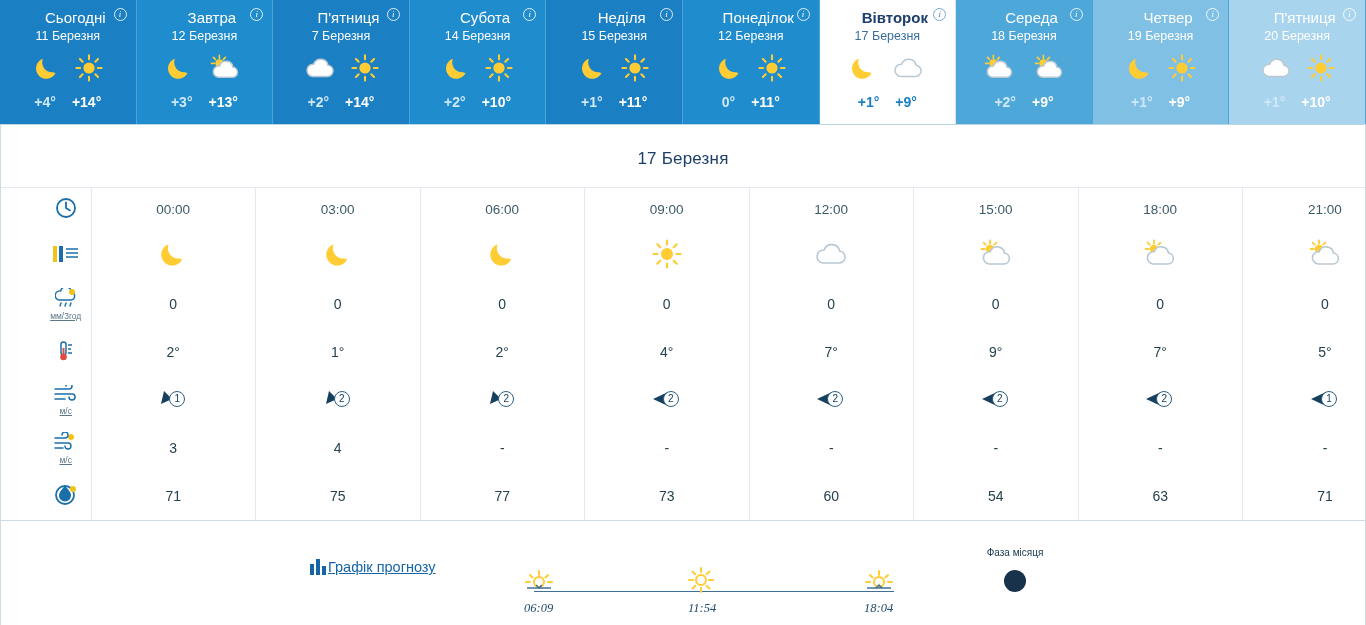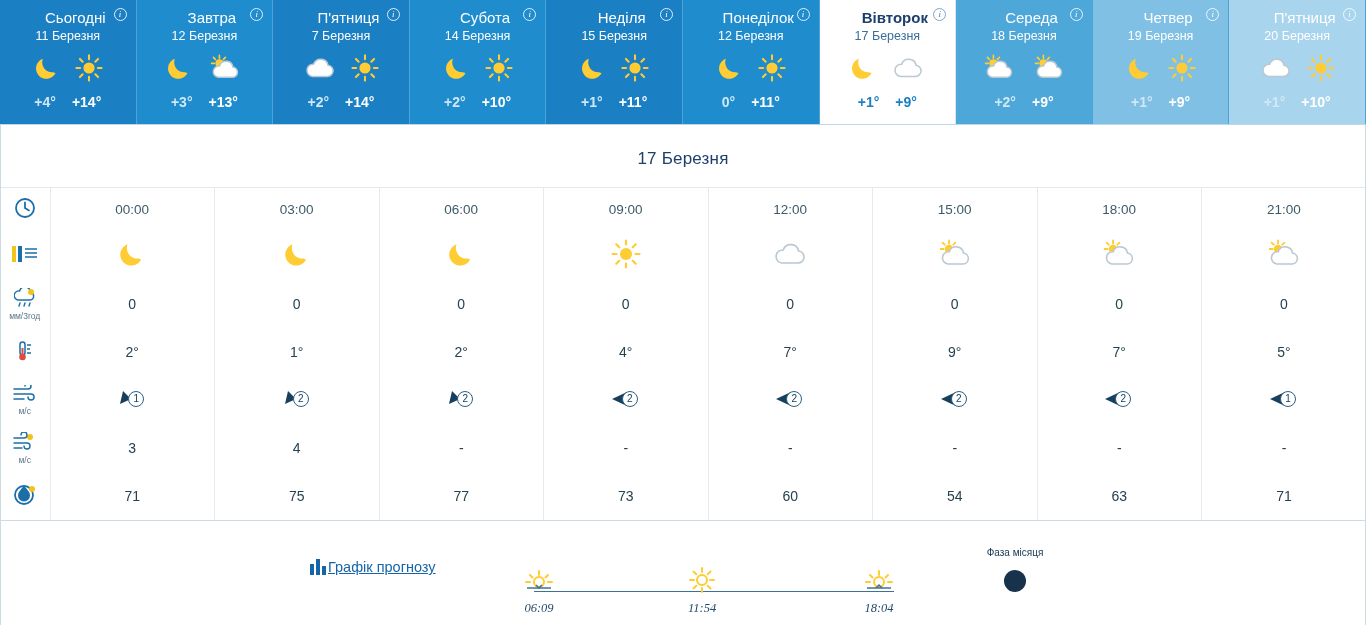--- a/index.html
+++ b/index.html
@@ -114,20 +114,21 @@
     padding-bottom: 10px;
     letter-spacing: .2px;
   }
 
   
   .table-wrap {
     position: relative;
     margin-top: 8px;
     border-top: 1px solid #e2e8ee;
     border-bottom: 1px solid #cfdbe4;
+    padding-left: 41px;
   }
   table.fc {
     width: 1366px;
     border-collapse: collapse;
     table-layout: fixed;
   }
   table.fc td {
     border-right: 1px solid #e4eaef;
     height: 48px;
     text-align: center;
@@ -154,20 +155,21 @@
     display: block;
     margin: 0 auto;
     line-height: 1;
   }
   .hdr-unit {
     display: block;
     font-size: 8.5px;
     color: #5b7787;
     margin-top: 1px;
     text-align: center;
+    text-decoration: underline;
   }
 
   
   .wind {
     display: inline-flex;
     align-items: center;
     justify-content: center;
     position: relative;
     width: 34px; height: 22px;
   }
@@ -207,21 +209,21 @@
     position: absolute;
     left: 524px; top: 30px;
     width: 380px; height: 60px;
   }
   .sun-line {
     position: absolute;
     left: 10px; top: 40px;
     width: 360px; height: 1px;
     background: #3f6f96;
   }
-  .sun-item { position: absolute; text-align: center; }
+  .sun-item { position: absolute; text-align: left; }
   .sun-item .t {
     font-family: "Liberation Serif", serif;
     font-style: italic;
     font-size: 12.5px;
     color: #214b6b;
     margin-top: 4px;
   }
   .moon-block {
     position: absolute;
     left: 950px; top: 26px;

